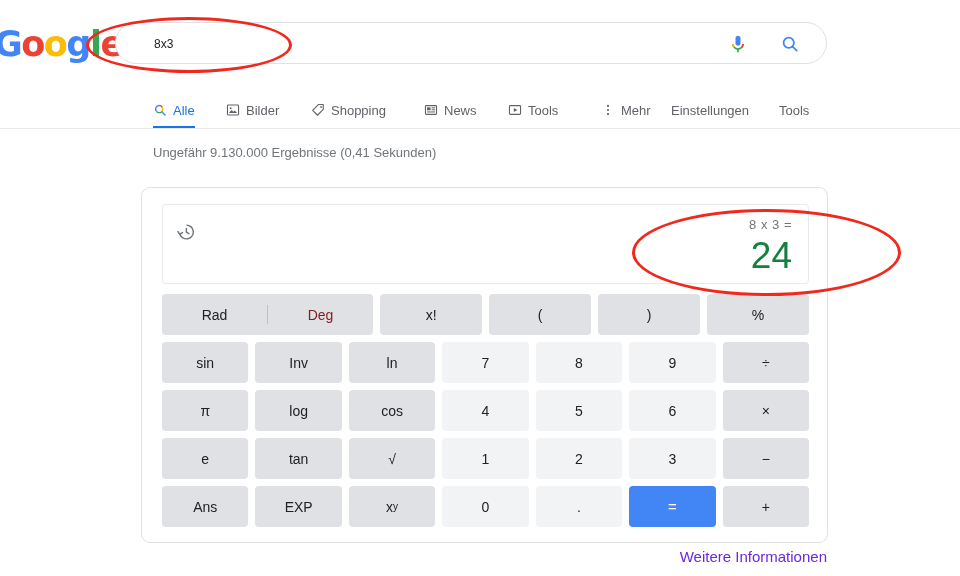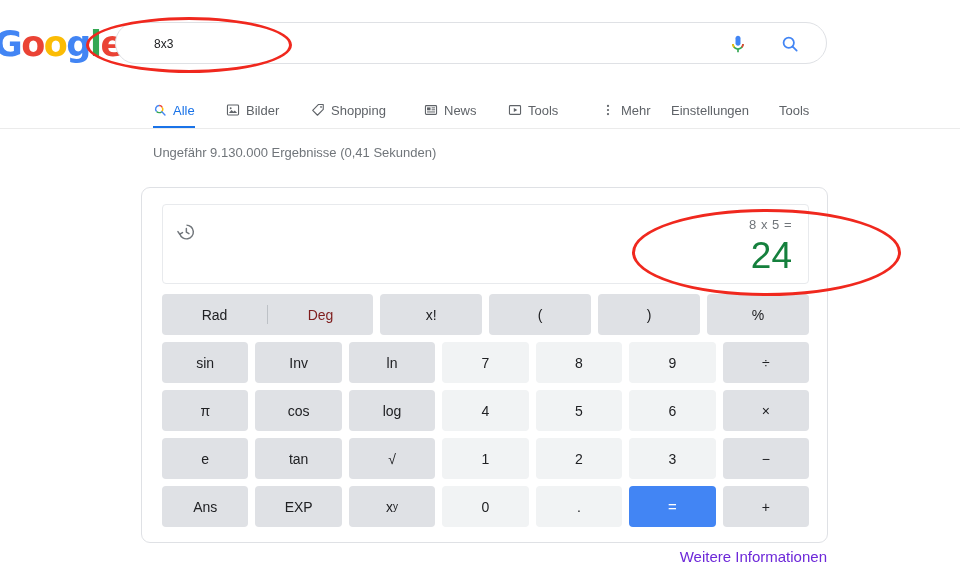--- a/index.html
+++ b/index.html
@@ -375,21 +375,21 @@
 <div class="calc-card">
 
   <div class="calc-display">
     <span class="history-icon">
       <svg width="22" height="22" viewBox="0 0 24 24">
         <path d="M12.5 4.5a7.5 7.5 0 1 1-7.2 9.6" fill="none" stroke="#70757a" stroke-width="1.6"></path>
         <polyline points="3.2,11.6 5.2,14.4 8.2,12.6" fill="none" stroke="#70757a" stroke-width="1.6" stroke-linecap="round" stroke-linejoin="round"></polyline>
         <polyline points="12.4,8.2 12.4,12.2 15.2,13.8" fill="none" stroke="#70757a" stroke-width="1.6" stroke-linecap="round" stroke-linejoin="round"></polyline>
       </svg>
     </span>
-    <div class="calc-expr">8 x 5 =</div>
+    <div class="calc-expr">8 x 3 =</div>
     <div class="calc-result">24</div>
   </div>
 
   <div class="keypad">
 
     <div class="krow">
       <div class="key wide">
         <span class="radseg">Rad</span>
         <span class="divider"></span>
         <span class="degseg">Deg</span>
@@ -405,22 +405,22 @@
       <div class="key">Inv</div>
       <div class="key">ln</div>
       <div class="key num">7</div>
       <div class="key num">8</div>
       <div class="key num">9</div>
       <div class="key">÷</div>
     </div>
 
     <div class="krow">
       <div class="key">π</div>
+      <div class="key">log</div>
       <div class="key">cos</div>
-      <div class="key">log</div>
       <div class="key num">4</div>
       <div class="key num">5</div>
       <div class="key num">6</div>
       <div class="key">×</div>
     </div>
 
     <div class="krow">
       <div class="key">e</div>
       <div class="key">tan</div>
       <div class="key">√</div>

